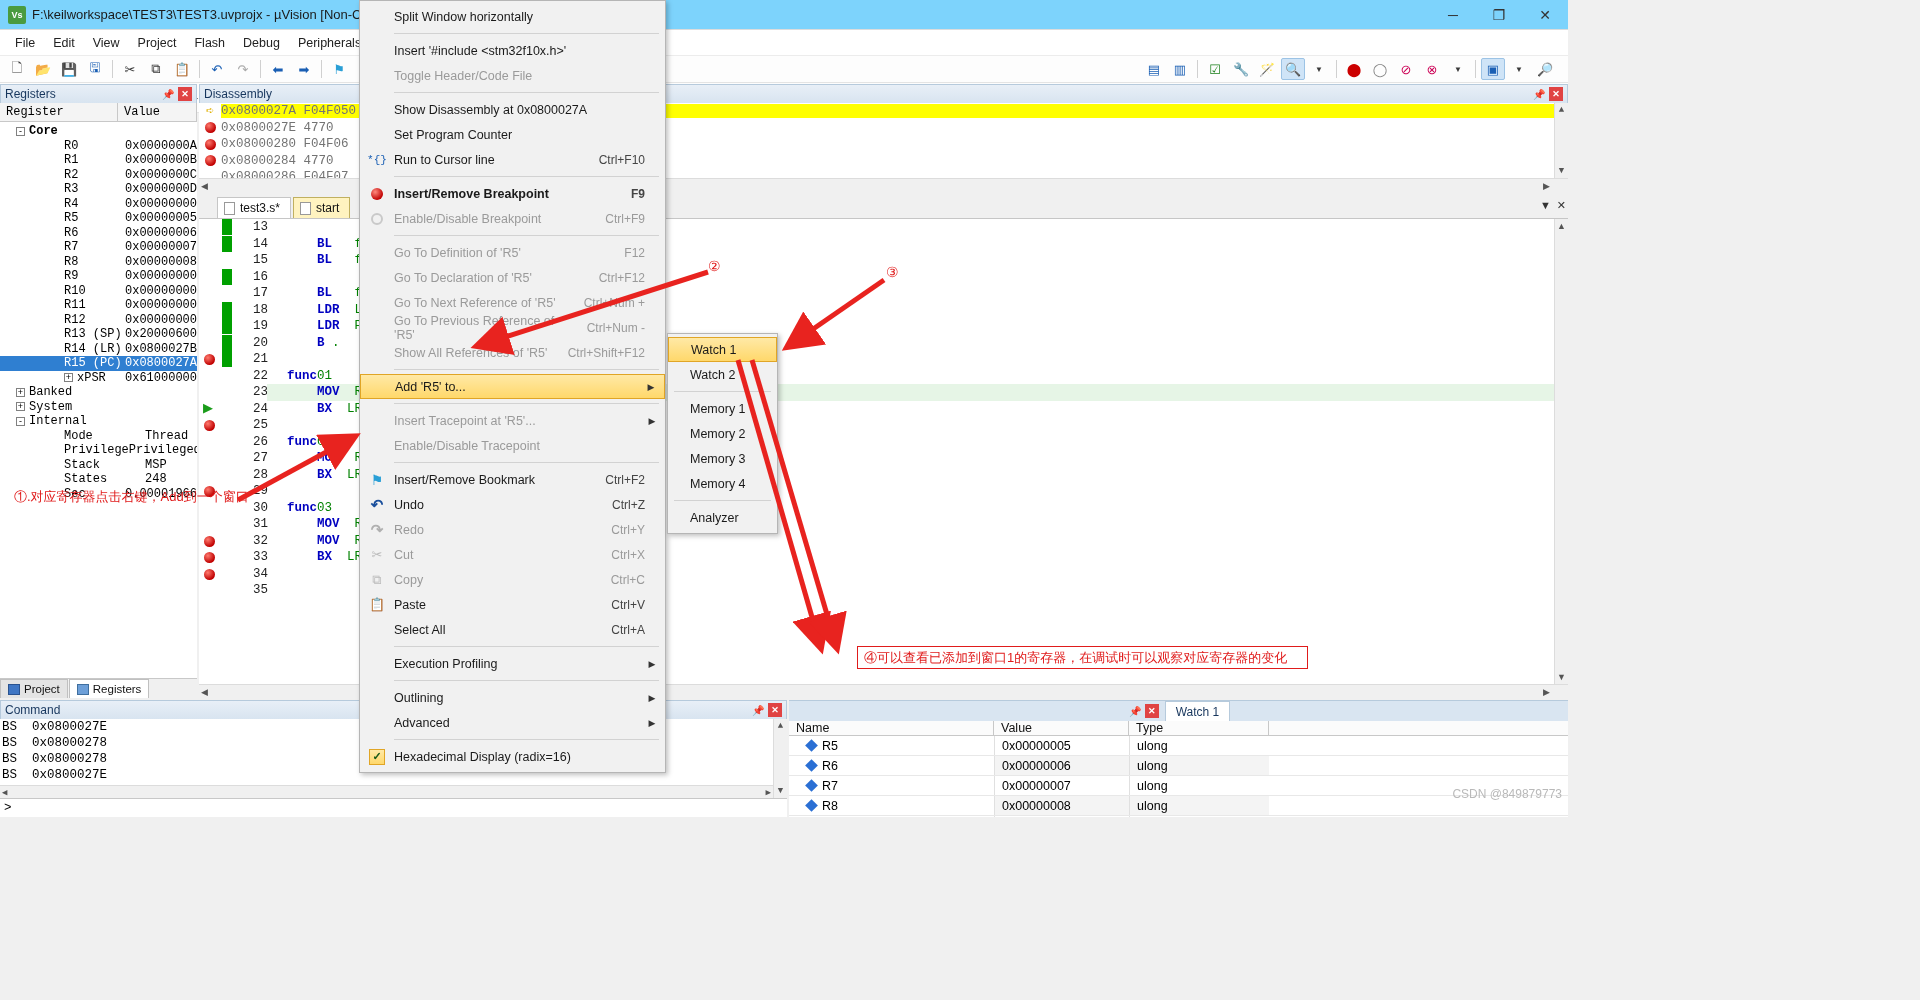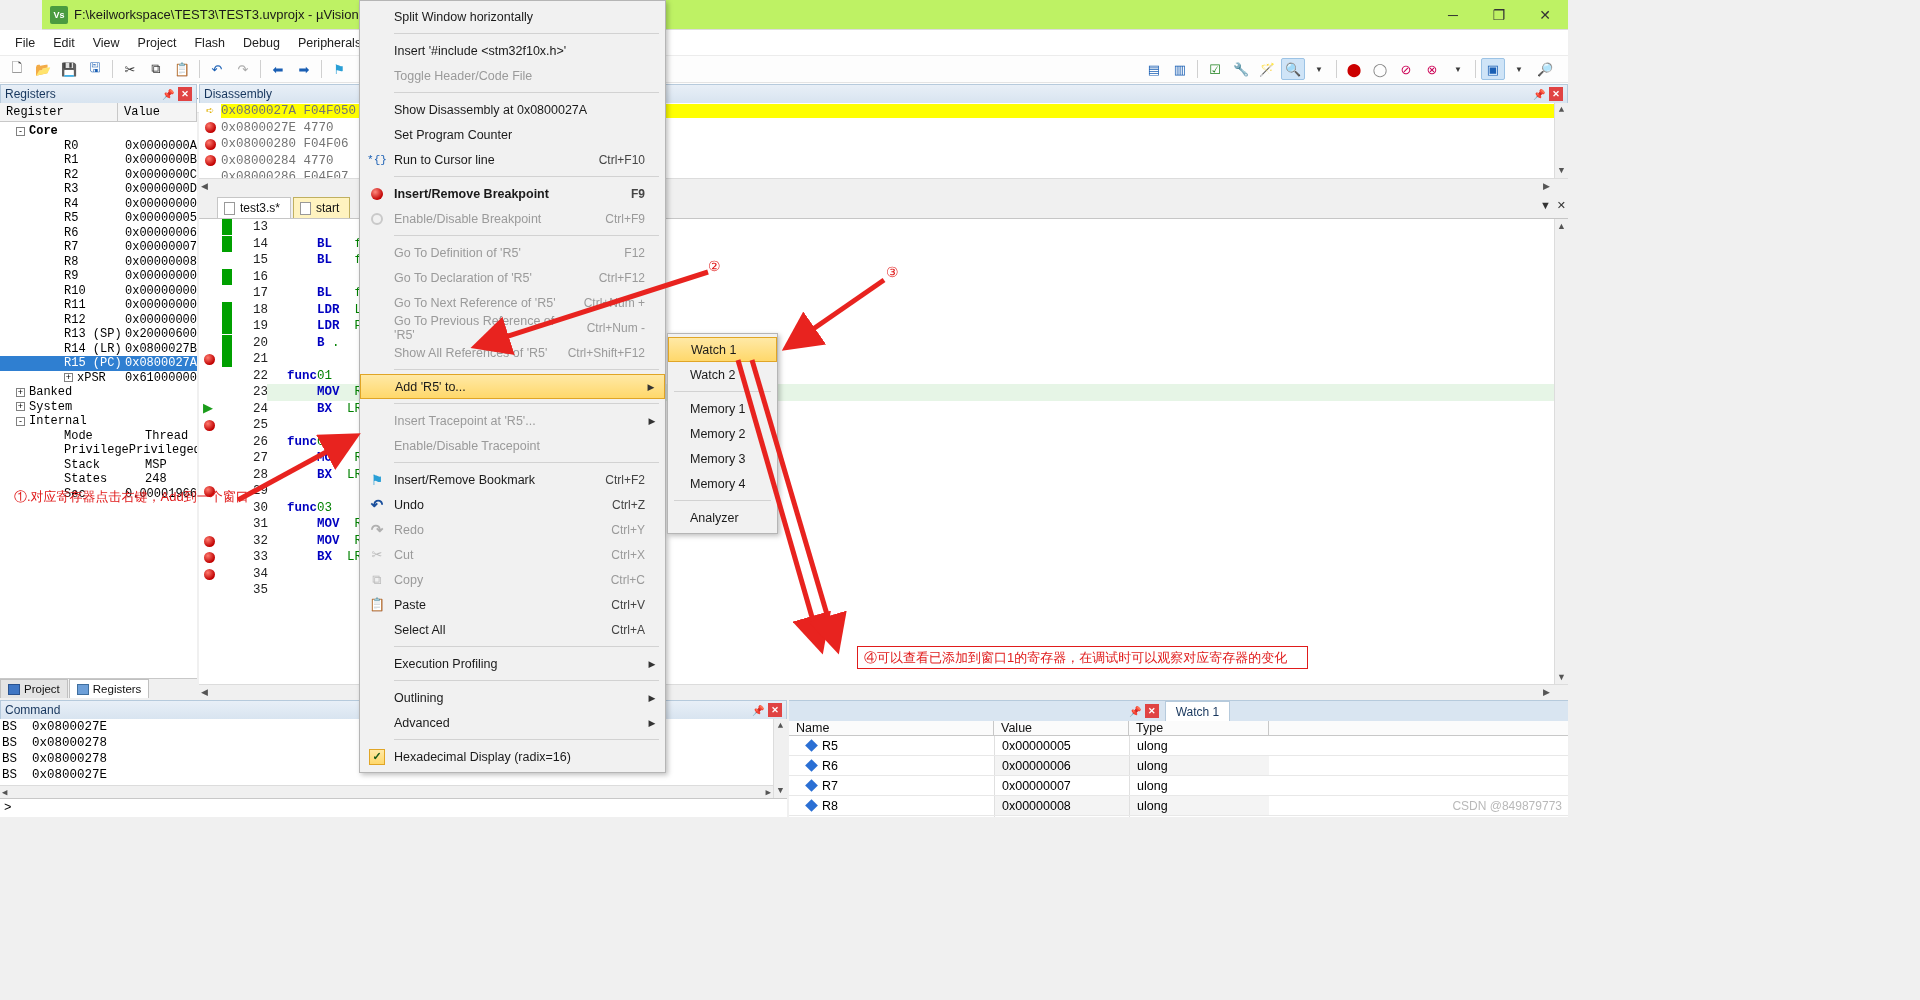--- a/index.html
+++ b/index.html
@@ -9,22 +9,22 @@
     font-family:"Liberation Sans", sans-serif;
     font-size:12px;
     background:#f0f0f0;
     overflow:hidden;
     position:relative;
     -webkit-font-smoothing: antialiased;
   }
 
   
   #titlebar {
-    height:30px; background:#bef264; display:flex; align-items:center;
-    border-bottom:1px solid #dcdcdc; position:relative;margin-left:42px;
+    height:30px; background:#7dd3fc; display:flex; align-items:center;
+    border-bottom:1px solid #dcdcdc; position:relative;
   }
   #applogo {
     width:18px; height:18px; margin:0 6px 0 8px; background:#4a9b3f;
     border-radius:2px; position:relative; flex:none;
     display:flex; align-items:center; justify-content:center;
     color:#fff; font-size:9px; font-weight:bold;
   }
   #titletext { font-size:13px; color:#1a1a1a; white-space:nowrap; }
   #wincontrols { position:absolute; right:0; top:0; height:30px; display:flex; }
   #wincontrols div {
@@ -201,21 +201,21 @@
   .smi.sel { background:linear-gradient(#ffe9a6,#ffd86b); border:1px solid #e0a526; }
 
   
   .ann-num { position:absolute; color:#e01b1b; font-size:14px; z-index:70; }
   .note-red { position:absolute; color:#e01b1b; font-size:13px; z-index:70; white-space:nowrap; }
   #note4 { position:absolute; left:857px; top:646px; width:451px; height:23px;
            border:1px solid #e01b1b; color:#e01b1b; font-size:13px;
            display:flex; align-items:center; padding-left:6px; background:transparent; z-index:72;}
   svg.arrows { position:absolute; left:0; top:0; width:1568px; height:817px;
                pointer-events:none; z-index:71; }
-  #watermark { position:absolute; right:6px; bottom:4px; color:#b9b9b9; font-size:12px; z-index:75; }
+  #watermark { position:absolute; right:6px; bottom:16px; color:#b9b9b9; font-size:12px; z-index:75; }
 </style>
 </head>
 <body>
 
 <div id="titlebar">
   <div id="applogo">Vs</div>
   <div id="titletext">F:\keilworkspace\TEST3\TEST3.uvprojx - µVision  [Non-Co</div>
   <div id="wincontrols">
     <div class="min">─</div>
     <div class="max">❐</div>

